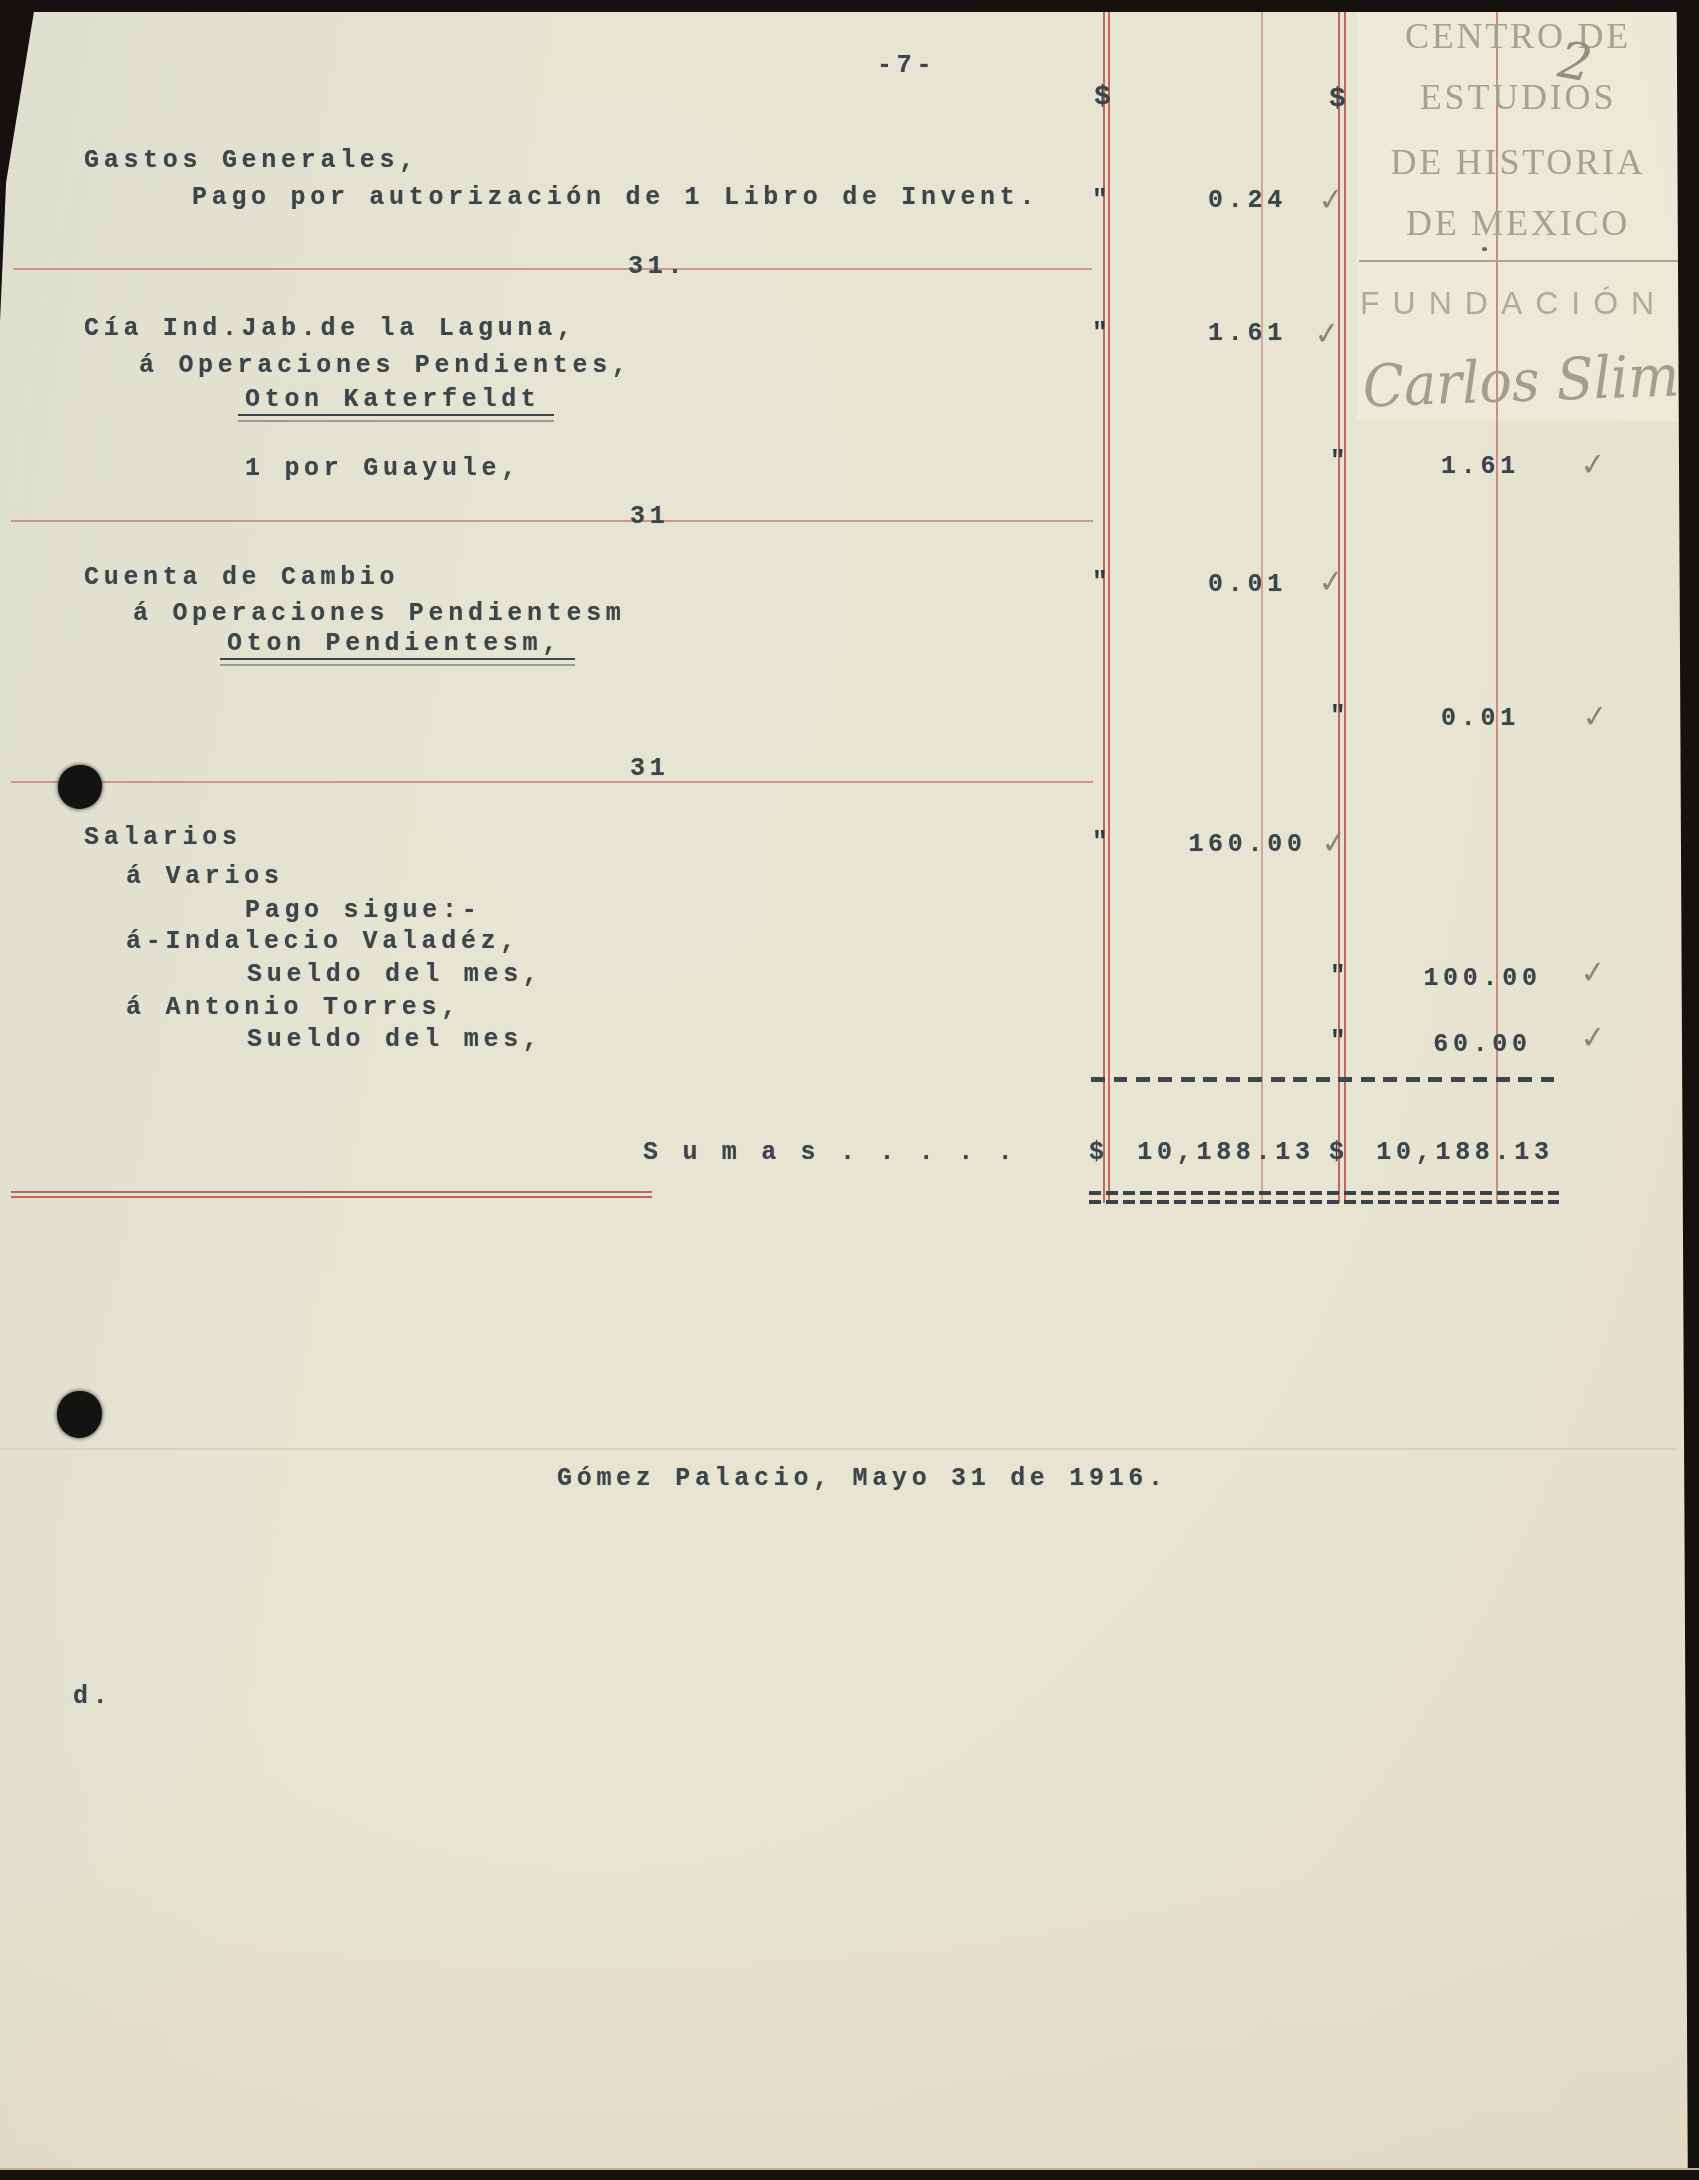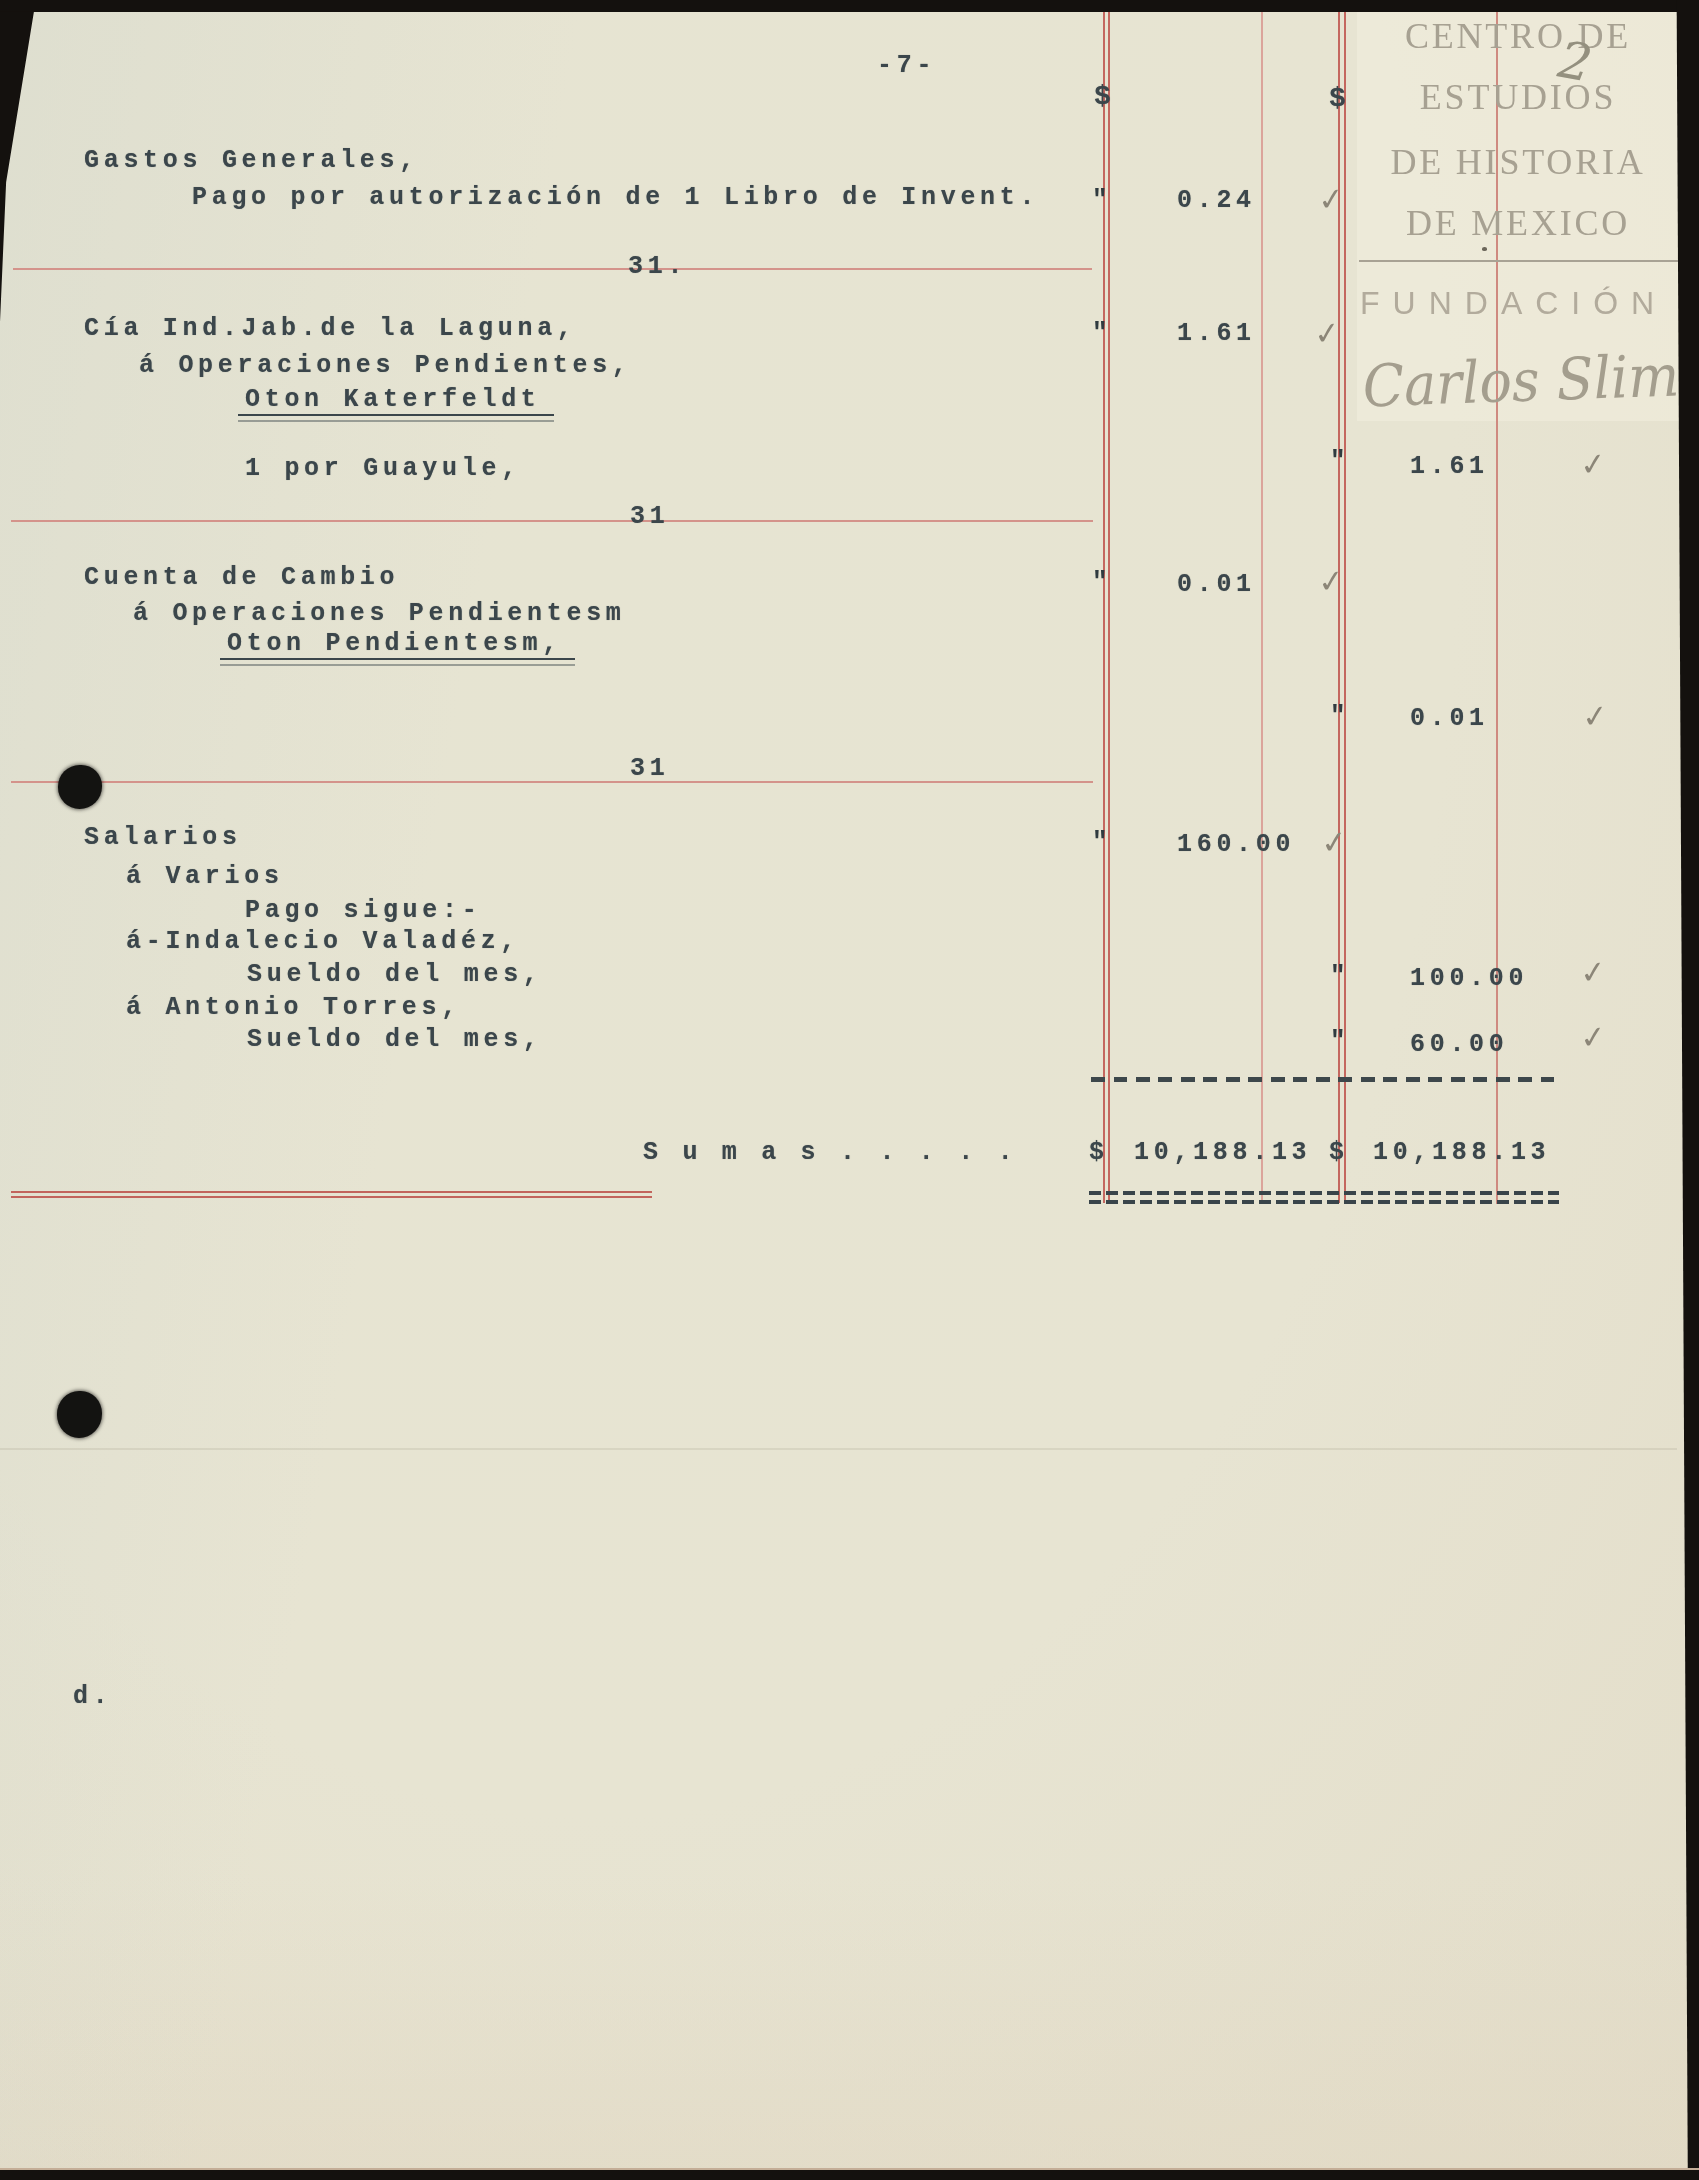--- a/index.html
+++ b/index.html
@@ -6,21 +6,21 @@
   #page{position:relative;width:1700px;height:2180px;overflow:hidden;
         background:
           linear-gradient(100deg, rgba(215,218,205,.55) 0%, rgba(215,218,205,0) 28%),
           linear-gradient(0deg, rgba(222,210,188,.35) 0%, rgba(222,210,188,0) 14%),
           radial-gradient(ellipse at 35% 25%, #e6e4d2 0%, #e7e4d2 55%, #e3ddc9 100%);
         font-family:"Liberation Mono","DejaVu Sans Mono",monospace;}
   .abs{position:absolute;}
   
   .t{position:absolute;color:#3b464b;font-size:25px;font-weight:700;letter-spacing:4.7px;
      white-space:pre;line-height:1.1;text-shadow:0 0 0.9px rgba(59,70,75,.45);}
-  .amt{text-align:left;}
+  .amt{text-align:center;}
   .chk{position:absolute;color:#8c8678;font-family:"DejaVu Sans",sans-serif;font-size:31px;
        font-weight:400;transform:rotate(-6deg);text-shadow:none;}
   .ditto{position:absolute;color:#303b40;font-size:26px;font-weight:700;}
   .und{position:relative;display:inline-block;}
   .und::after{content:"";position:absolute;left:-7.5px;right:-13px;bottom:-2.8px;height:2.8px;background:#3b464b;}
   .und::before{content:"";position:absolute;left:-7.5px;right:-13px;bottom:-8.4px;height:1.9px;background:rgba(59,70,75,.45);}
   
   .vl{position:absolute;top:12px;height:1191px;width:1.9px;}
   .vl.strong{background:#c4675f;}
   .vl.light{background:#dba49b;}
@@ -127,20 +127,21 @@
   <div class="t" style="left:1089px;top:1139px">$</div>
   <div class="t amt" style="left:1134px;top:1139px;width:184px">10,188.13</div>
   <div class="t" style="left:1329px;top:1139px">$</div>
   <div class="t amt" style="left:1373px;top:1139px;width:184px">10,188.13</div>
   <div class="eq" style="left:1089px;top:1191px;width:470px"></div>
   <div class="eq" style="left:1089px;top:1200px;width:470px"></div>
   <div class="redDouble" style="left:11.2px;top:1191px;width:641px"></div>
   <div class="redDouble" style="left:11.2px;top:1196px;width:641px"></div>
 
   <div class="crease"></div>
+  <div class="t" style="left:557px;top:1465px">Gómez Palacio, Mayo 31 de 1916.</div>
   <div class="t" style="left:73px;top:1683px">d.</div>
 
   <div class="hole" style="left:58px;top:765px;width:44px;height:44px"></div>
   <div class="hole" style="left:57px;top:1391px;width:45px;height:47px"></div>
 
   <div class="wm" style="top:15px">CENTRO DE</div>
   <div class="wm" style="top:76px">ESTUDIOS</div>
   <div class="wm" style="top:141px">DE HISTORIA</div>
   <div class="wm" style="top:202px">DE MEXICO</div>
   <div class="wmNum" style="left:1559px;top:32px">2</div>

